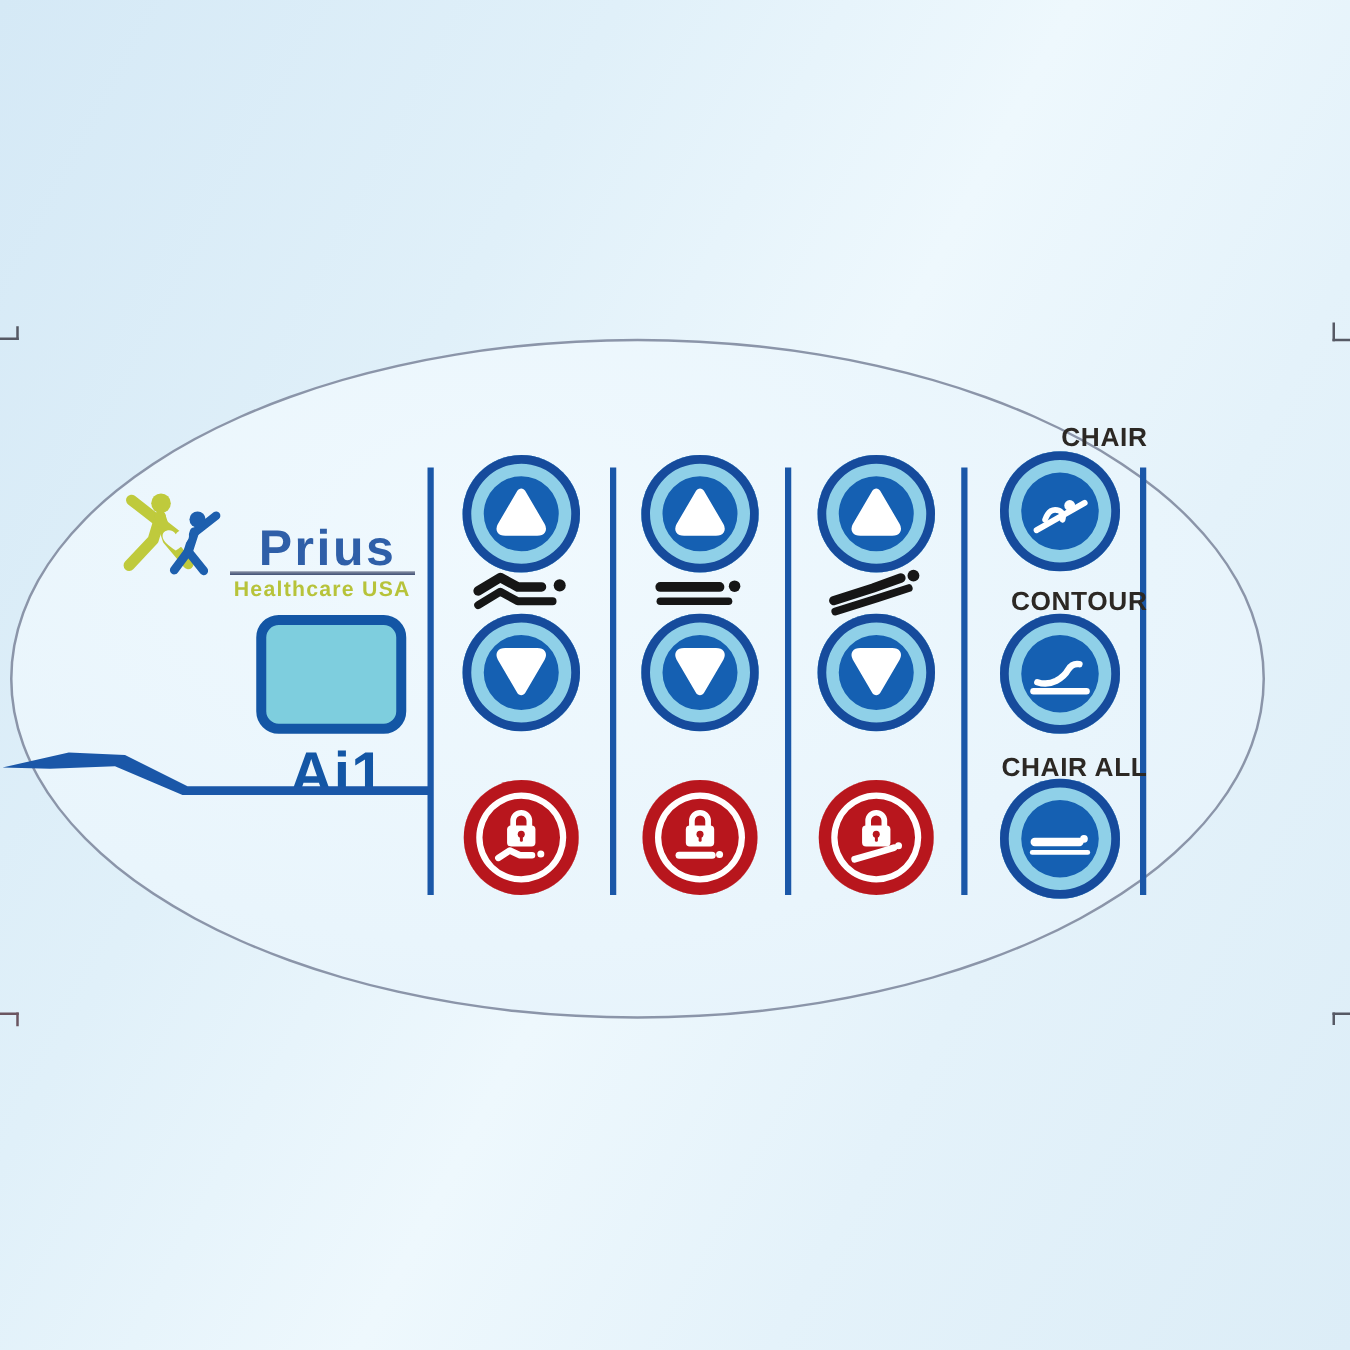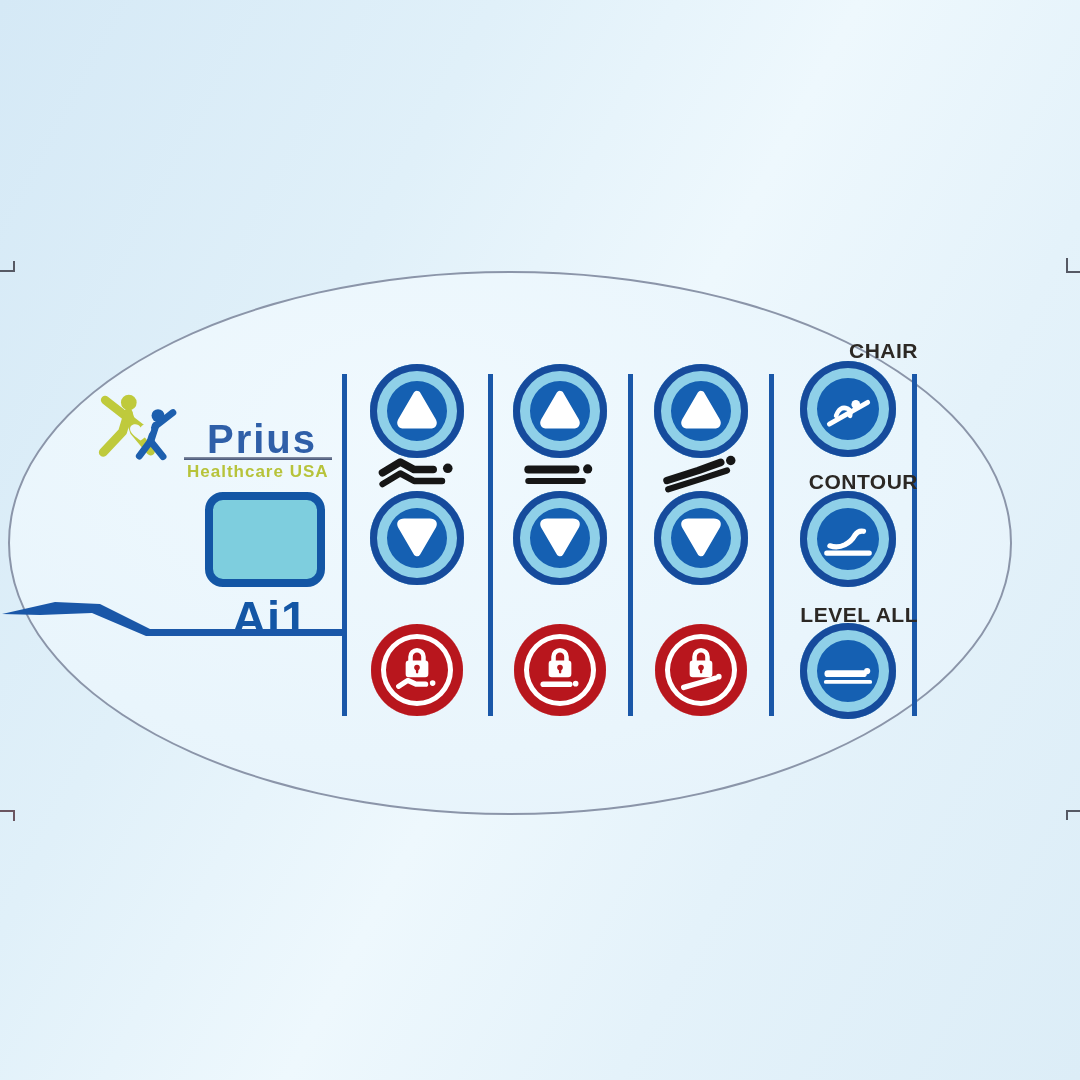--- a/index.html
+++ b/index.html
@@ -223,21 +223,21 @@
   <div class="preset-label" style="top:470px">CONTOUR</div>
   <div class="btn btn-blue" style="left:800px;top:491px;width:96px;height:96px">
     <span>
       <svg width="58" height="48" viewBox="0 0 56 46">
         <path d="M7.5 38.5 H48.5" stroke="#fff" stroke-width="5" stroke-linecap="round"></path>
         <path d="M10.5 31.5 Q18 34 25 30.5 Q31.5 27 34.5 21.5 Q37.5 16.5 43 17.5" fill="none" stroke="#fff" stroke-width="5" stroke-linecap="round"></path>
       </svg>
     </span>
   </div>
 
-  <div class="preset-label" style="top:603px">LEVEL ALL</div>
+  <div class="preset-label" style="top:603px">CHAIR ALL</div>
   <div class="btn btn-blue" style="left:800px;top:623px;width:96px;height:96px">
     <span>
       <svg width="58" height="44" viewBox="0 0 56 42">
         <path d="M8.5 25.5 H43" stroke="#fff" stroke-width="6.5" stroke-linecap="round"></path>
         <circle cx="46.5" cy="23" r="3" fill="#fff"></circle>
         <path d="M6.5 33.5 H49.5" stroke="#fff" stroke-width="3.6" stroke-linecap="round"></path>
       </svg>
     </span>
   </div>
 

